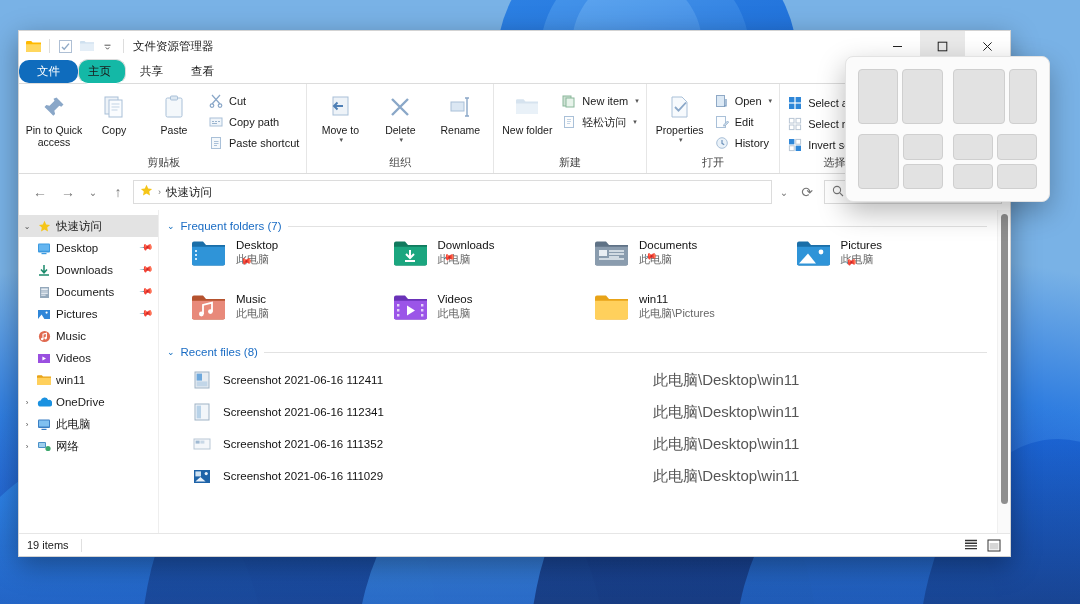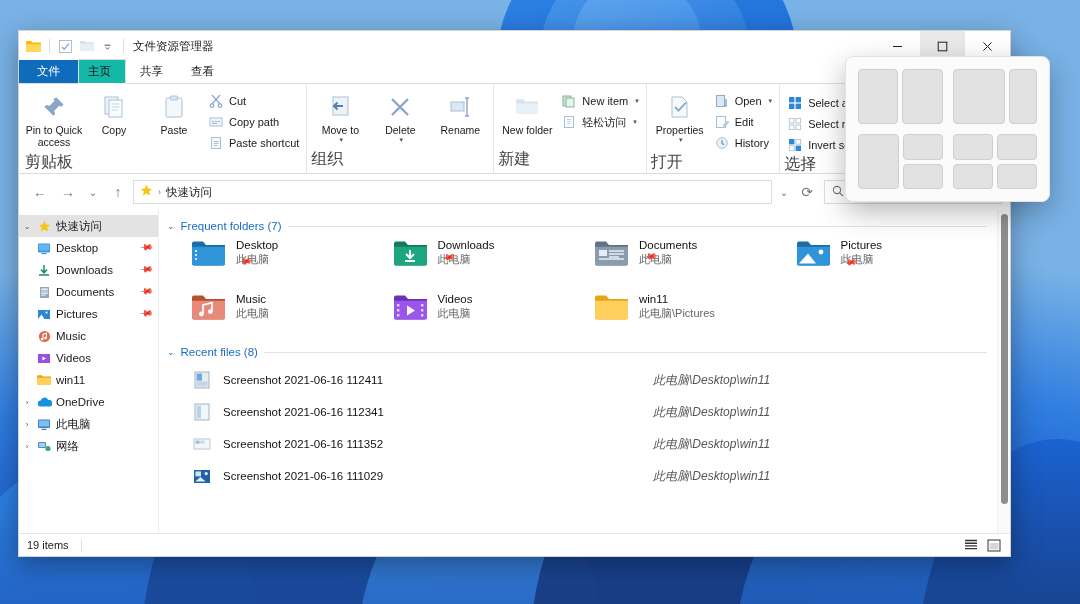--- a/index.html
+++ b/index.html
@@ -65,33 +65,33 @@
   .sep-v { width: 1px; height: 14px; background: #ddd; margin: 0 3px; }
   .win-title { font-size: 11.5px; color: #1a1a1a; margin-left: 6px; white-space: nowrap; }
   .wincontrols { margin-left: auto; display: flex; height: 30px; }
   .wc { width: 45px; height: 30px; display: flex; align-items: center; justify-content: center;
         font-size: 12px; color: #222; }
   .wc.hover { background: #e9e9e9; }
 
   
   .tabs { height: 23px; display: flex; align-items: flex-end; background: #fff;
           border-bottom: 1px solid #dcdcdc; flex: none; }
-  .tab { font-size: 11.5px; color: #1a1a1a; padding: 4px 14px 4px; line-height: 15px; }
+  .tab { font-size: 11.5px; color: #1a1a1a; padding: 4px 14px 4px; line-height: 15px; border-radius: 10px; }
   .tab.file { background: #0f6cbd; color: #fff; font-weight: normal; padding: 4px 18px; }
   .tab.active { border: 1px solid #dcdcdc; border-bottom: 1px solid #fff; margin-bottom: -1px;
                 background: #14b8a6; padding-left: 9px; }
 
   
   .ribbon { height: 90px; background: #fff; border-bottom: 1px solid #dcdcdc;
             display: flex; align-items: stretch; flex: none; padding-left: 2px; }
   .rgroup { display: flex; flex-direction: column; border-right: 1px solid #e6e6e6;
             padding: 2px 4px 0; }
   .rgroup:last-child { border-right: none; }
   .rrow { display: flex; align-items: flex-start; flex: 1; gap: 2px; }
-  .glabel { font-size: 16px; color: #444; padding-bottom: 3px; }
+  .glabel { text-align: center; font-size: 11px; color: #444; padding-bottom: 3px; }
   .bigbtn { width: 58px; display: flex; flex-direction: column; align-items: center;
             padding-top: 5px; cursor: default; }
   .bigbtn .ic { height: 32px; display: flex; align-items: center; justify-content: center; }
   .bigbtn .tx { font-size: 10.5px; color: #1a1a1a; text-align: center; line-height: 12px;
                 margin-top: 1px; }
   .smallcol { display: flex; flex-direction: column; padding-top: 6px; gap: 3px; }
   .smallbtn { display: flex; align-items: center; gap: 5px; font-size: 11px; color: #1a1a1a;
               padding: 1px 3px; white-space: nowrap; }
   .smallbtn .ic { width: 16px; height: 16px; display: flex; align-items: center; justify-content: center; }
   .caret { font-size: 7px; color: #555; margin-left: 2px; }
@@ -136,21 +136,21 @@
   .tile .ti { width: 36px; height: 32px; flex: none; position: relative; }
   .tile .tn { font-size: 11.5px; color: #111; line-height: 14px; }
   .tile .ts { font-size: 11px; color: #666; line-height: 14px; }
   .tile .tp { font-size: 9px; color: #8a8a8a; transform: rotate(40deg); line-height: 12px; }
 
   .rowlist { padding-left: 24px; }
   .frow { display: flex; align-items: center; height: 32px; }
   .frow .fi { width: 22px; height: 20px; flex: none; margin-right: 10px;
               display: flex; align-items: center; justify-content: center; }
   .frow .fn { font-size: 11.5px; color: #111; flex: none; width: 430px; }
-  .frow .fp { font-size: 12px; color: #555; font-style: italic; }
+  .frow .fp { font-size: 15px; color: #555; }
 
   .vscroll { position: absolute; top: 0; right: 0; width: 13px; bottom: 0; background: #fafafa;
              border-left: 1px solid #f0f0f0; }
   .vthumb { position: absolute; top: 4px; left: 3px; width: 7px; height: 290px;
             background: #8e8e8e; border-radius: 4px; }
 
   
   .statusbar { height: 23px; border-top: 1px solid #e6e6e6; display: flex; align-items: center;
                padding: 0 8px; flex: none; background: #fff; }
   .statusbar .st { font-size: 11px; color: #1a1a1a; }

